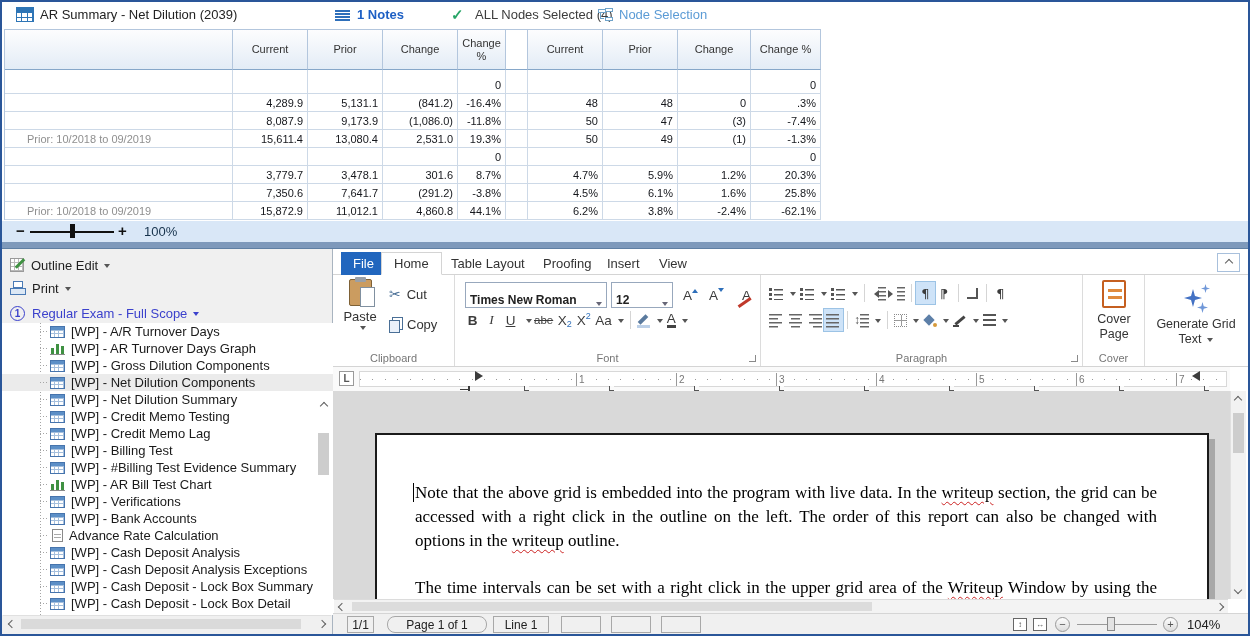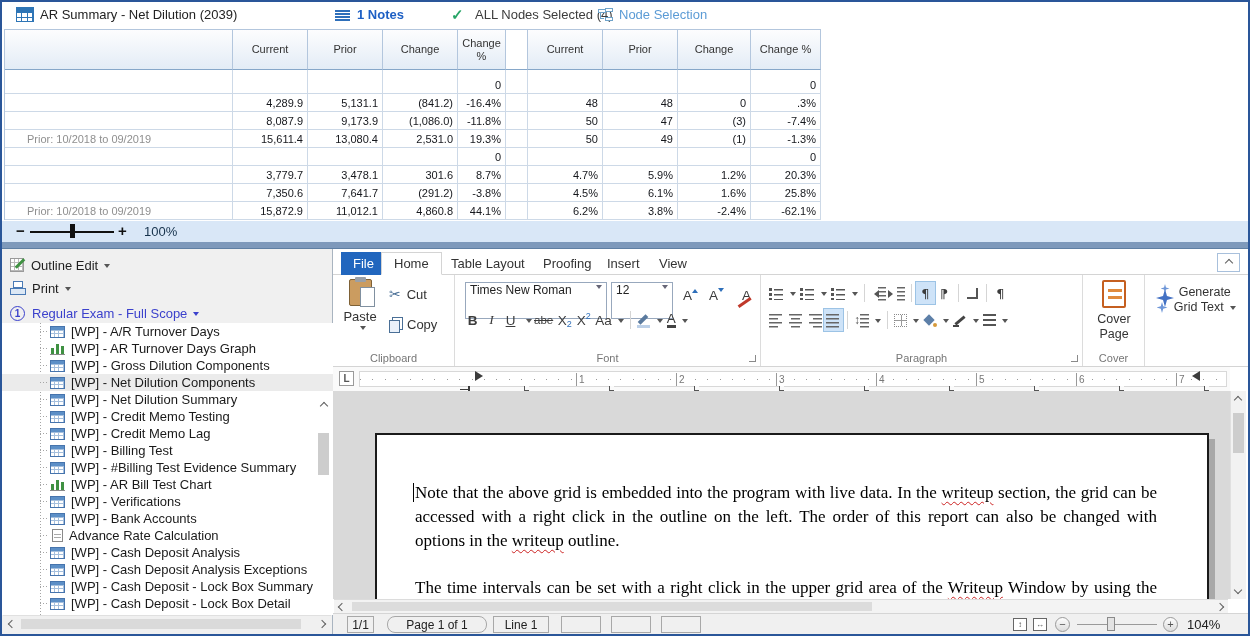--- a/index.html
+++ b/index.html
@@ -113,22 +113,22 @@
   .paste-ic::before { content:""; position:absolute; left:5px; top:-3px; width:11px; height:5px; background:#9aa0a8; border-radius:1px; }
   .paste-ic::after { content:""; position:absolute; right:-4px; bottom:-2px; width:13px; height:18px; background:#fff; border:1px solid #8090a0; }
   .clip-small { position:absolute; left:56px; height:22px; display:flex; align-items:center; font-size:13px; color:#333; }
   .cs1 { top:8px; } .cs2 { top:38px; }
   .cut-ic { color:#4a6f96; font-size:14px; margin-right:6px; }
   .copy-ic { position:relative; width:13px; height:14px; margin-right:5px; }
   .copy-ic::before { content:""; position:absolute; left:3px; top:0; width:9px; height:11px; border:1px solid #4a6f96; background:#fff; }
   .copy-ic::after { content:""; position:absolute; left:0; top:3px; width:9px; height:11px; border:1px solid #4a6f96; background:#eaf1fa; }
 
   .g-font { left:122px; width:306px; }
-  .combo { position:absolute; top:7px; height:37px; border:1px solid #98a8bd; background:#fff; font-size:12px; color:#222;
-    display:flex; align-items:flex-start; padding:0 4px; }
+  .combo { position:absolute; top:7px; height:26px; border:1px solid #98a8bd; background:#fff; font-size:12px; color:#222;
+    display:flex; align-items:flex-end; padding:0 4px;font-weight:bold; }
   .combo .dd { margin-left:auto; border-top-color:#667; }
   .fam { left:10px; width:142px; } .siz { left:156px; width:62px; }
   .frow2 { position:absolute; left:8px; top:33px; display:flex; align-items:center; height:24px; }
   .ib { height:22px; min-width:19px; display:inline-flex; align-items:center; justify-content:center; font-size:13.5px; color:#3c3c3c; padding:0 2px; position:relative; }
   .rb-sep { width:1px; height:18px; background:#d5d5d5; margin:0 4px; display:inline-block; }
   .b-b { font-weight:bold; } .b-i { font-style:italic; font-family:"Liberation Serif",serif; }
   .b-u { text-decoration:underline; } .b-st { text-decoration:line-through; font-size:11.5px; }
   .scr { font-size:9px; position:relative; top:-4px; color:#2e6fba; } .sbr { font-size:9px; position:relative; top:4px; color:#2e6fba; }
   .grow-a { position:absolute; left:226px; top:9px; } .shrink-a { position:absolute; left:252px; top:9px; }
   .ga-tri-u { width:0;height:0;border:3px solid transparent;border-bottom:4px solid #2e6fba; position:relative; top:-6px; }
@@ -173,21 +173,21 @@
   .pen-ic { position:relative; width:14px; height:13px; }
   .pen-ic::before { content:""; position:absolute; left:1px; top:5px; width:12px; height:3px; background:#444; transform:rotate(-40deg); }
   .pen-ic::after { content:""; position:absolute; left:0; bottom:0; width:6px; height:1.5px; background:#444; }
   .thick-ic { width:13px; height:12px; background:repeating-linear-gradient(#555 0 2.4px, transparent 2.4px 4.8px); }
 
   .g-cover { left:750px; width:62px; }
   .cover-btn { position:absolute; left:6px; top:5px; width:50px; display:flex; flex-direction:column; align-items:center; font-size:12.5px; color:#333; line-height:15px; text-align:center; }
   .cover-ic { width:24px; height:28px; border:2px solid #c55f20; border-radius:2px; margin-bottom:4px;
     background:repeating-linear-gradient(transparent 0 3.4px,#e08a3c 3.4px 6.4px) 4px 4px/14px 13px no-repeat,#fff; }
   .g-gen { left:812px; width:103px; border-right:none; }
-  .gen-btn { position:absolute; left:8px; top:8px; width:86px; display:flex; flex-direction:row; align-items:center; font-size:12.5px; color:#333; line-height:15px; text-align:center; }
+  .gen-btn { position:absolute; left:8px; top:8px; width:86px; display:flex; flex-direction:column; align-items:center; font-size:12.5px; color:#333; line-height:15px; text-align:center; }
   .spark-wrap { position:relative; width:30px; height:30px; margin-bottom:4px; }
   .spark { position:absolute; background:#4472c4; clip-path:polygon(50% 0,61% 39%,100% 50%,61% 61%,50% 100%,39% 61%,0 50%,39% 39%); }
   .sp1 { left:3px; top:6px; width:18px; height:18px; }
   .sp2 { right:1px; top:1px; width:9px; height:9px; background:#6f97d8; }
   .sp3 { right:3px; bottom:0px; width:11px; height:11px; background:#6f97d8; }
 
   
   .ruler-row { position:absolute; left:0; top:118px; width:897px; height:24px; background:#fafafa; }
   .tabsel { position:absolute; left:6px; top:4px; width:15px; height:15px; border:1px solid #9a9a9a; background:#fff;
     font-size:10px; color:#555; display:flex; align-items:center; justify-content:center; font-weight:bold; }

